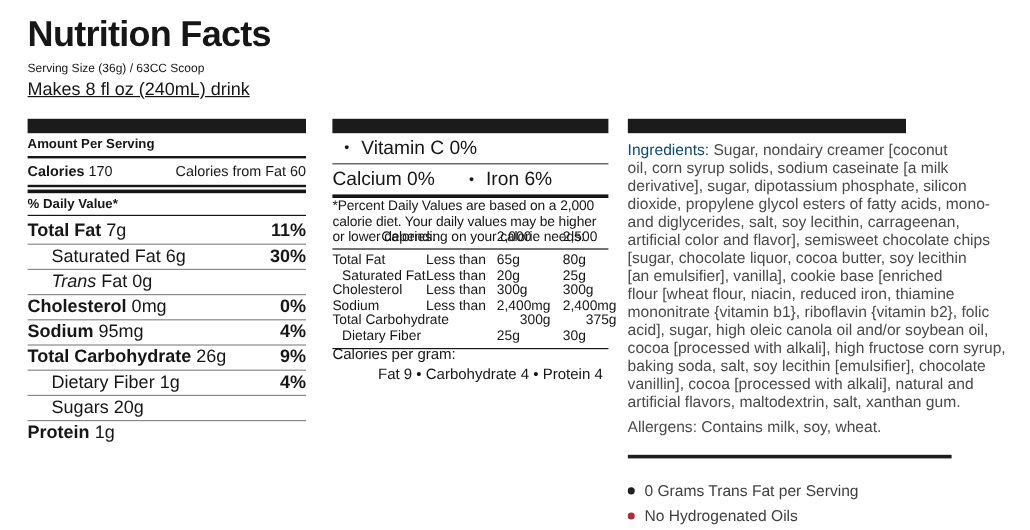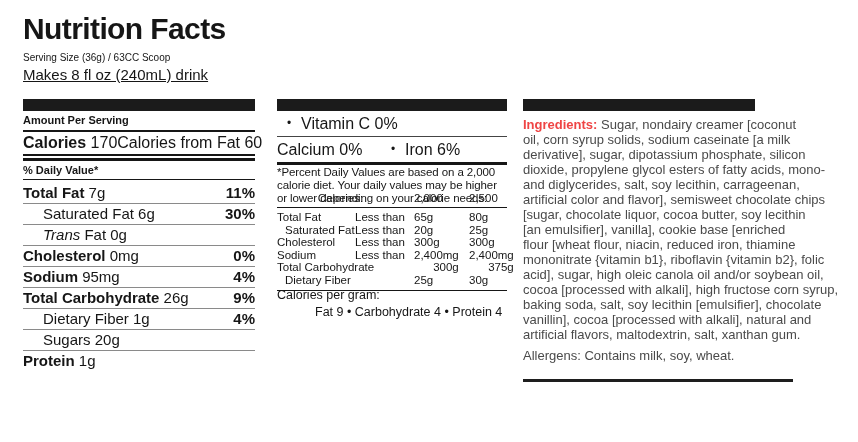--- a/index.html
+++ b/index.html
@@ -8,21 +8,21 @@
   .b{font-weight:700;}
   .col{position:absolute;top:0;}
   
   #col-left{left:23px;width:232px;}
   .nf-title{position:absolute;top:13px;left:0;font-size:30px;font-weight:700;letter-spacing:-0.6px;white-space:nowrap;line-height:32px;}
   .sv1{position:absolute;top:49px;font-size:10px;line-height:17px;white-space:nowrap;}
   .sv2{position:absolute;top:66px;font-size:15px;line-height:17px;white-space:nowrap;text-decoration:underline;}
   .bar{background:#1b1b1b;height:12px;position:absolute;width:100%;}
   .bar-top{top:99px;}
   .aps{position:absolute;top:114px;width:100%;font-size:11px;font-weight:700;padding-bottom:4px;border-bottom:2px solid #161616;}
-  .calrow{position:absolute;top:135px;width:100%;display:flex;justify-content:space-between;font-size:16px;line-height:16px;white-space:nowrap;}
+  .calrow{position:absolute;top:135px;width:100%;display:flex;justify-content:space-between;font-size:12px;line-height:16px;white-space:nowrap;}
   .thickline{position:absolute;top:154px;width:100%;height:7px;border-top:2px solid #161616;border-bottom:3px solid #161616;box-sizing:border-box;}
   .dvh{position:absolute;top:164px;width:100%;font-size:11px;font-weight:700;padding-bottom:3px;border-bottom:1px solid #161616;}
   .nrows{position:absolute;top:183px;width:100%;}
   .nrow{display:flex;justify-content:space-between;font-size:15px;line-height:16px;padding:2px 0;border-bottom:1px solid #8a8a8a;white-space:nowrap;}
   .nrow:last-child{border-bottom:none;}
   .nrow.ind{padding-left:20px;}
   .nrow i{font-style:italic;}
   
   #col-mid{left:277px;width:230px;}
   .vits{position:absolute;top:111px;width:100%;border-bottom:3px solid #161616;}
@@ -44,21 +44,21 @@
   .dvrow .cq{flex:0 0 59px;}
   .dvrow .c1{flex:0 0 55px;}
   .dvrow .c2{flex:1;}
   .cpg{position:absolute;top:288px;width:100%;font-size:12.5px;line-height:14px;}
   .cpg-vals{padding-left:38px;margin-top:3px;white-space:nowrap;}
   
   #col-right{left:523px;width:335px;height:442px;overflow:hidden;}
   .bar-right{width:232px;}
   .ing{position:absolute;top:117px;width:420px;font-size:13px;line-height:15px;color:#4a4a4a;}
   .ing-line{white-space:nowrap;}
-  .ing-line .ing-label{font-weight:700;color:#ef4444;}
+  .ing-line .ing-label{font-weight:400;color:#0c4a6e;}
   .allerg{position:absolute;top:348px;font-size:13px;color:#4a4a4a;white-space:nowrap;}
   .rrule{position:absolute;top:379px;width:270px;height:3px;background:#1e1e1e;}
   .callouts{position:absolute;top:398px;}
   .callout{display:flex;align-items:center;font-size:13px;line-height:21px;color:#3f3f3f;white-space:nowrap;}
   .dot{width:6px;height:6px;border-radius:50%;margin-right:8px;flex:0 0 6px;}
 </style>
 </head>
 <body>
 
 <div class="canvas">
@@ -194,15 +194,25 @@
         <div class="ing-line">flour [wheat flour, niacin, reduced iron, thiamine</div>
         <div class="ing-line">mononitrate {vitamin b1}, riboflavin {vitamin b2}, folic</div>
         <div class="ing-line">acid], sugar, high oleic canola oil and/or soybean oil,</div>
         <div class="ing-line">cocoa [processed with alkali], high fructose corn syrup,</div>
         <div class="ing-line">baking soda, salt, soy lecithin [emulsifier], chocolate</div>
         <div class="ing-line">vanillin], cocoa [processed with alkali], natural and</div>
         <div class="ing-line">artificial flavors, maltodextrin, salt, xanthan gum.</div>
       </div>
     <div class="allerg">Allergens: Contains milk, soy, wheat.</div>
     <div class="rrule"></div>
+    <div class="callouts">
+        <div class="callout">
+          <span class="dot" style="background: rgb(31, 31, 31);"></span>
+          <span>0 Grams Trans Fat per Serving</span>
+        </div>
+        <div class="callout">
+          <span class="dot" style="background: rgb(179, 44, 60);"></span>
+          <span>No Hydrogenated Oils</span>
+        </div>
+      </div>
   </div>
 
 </div>
 
 </body></html>

